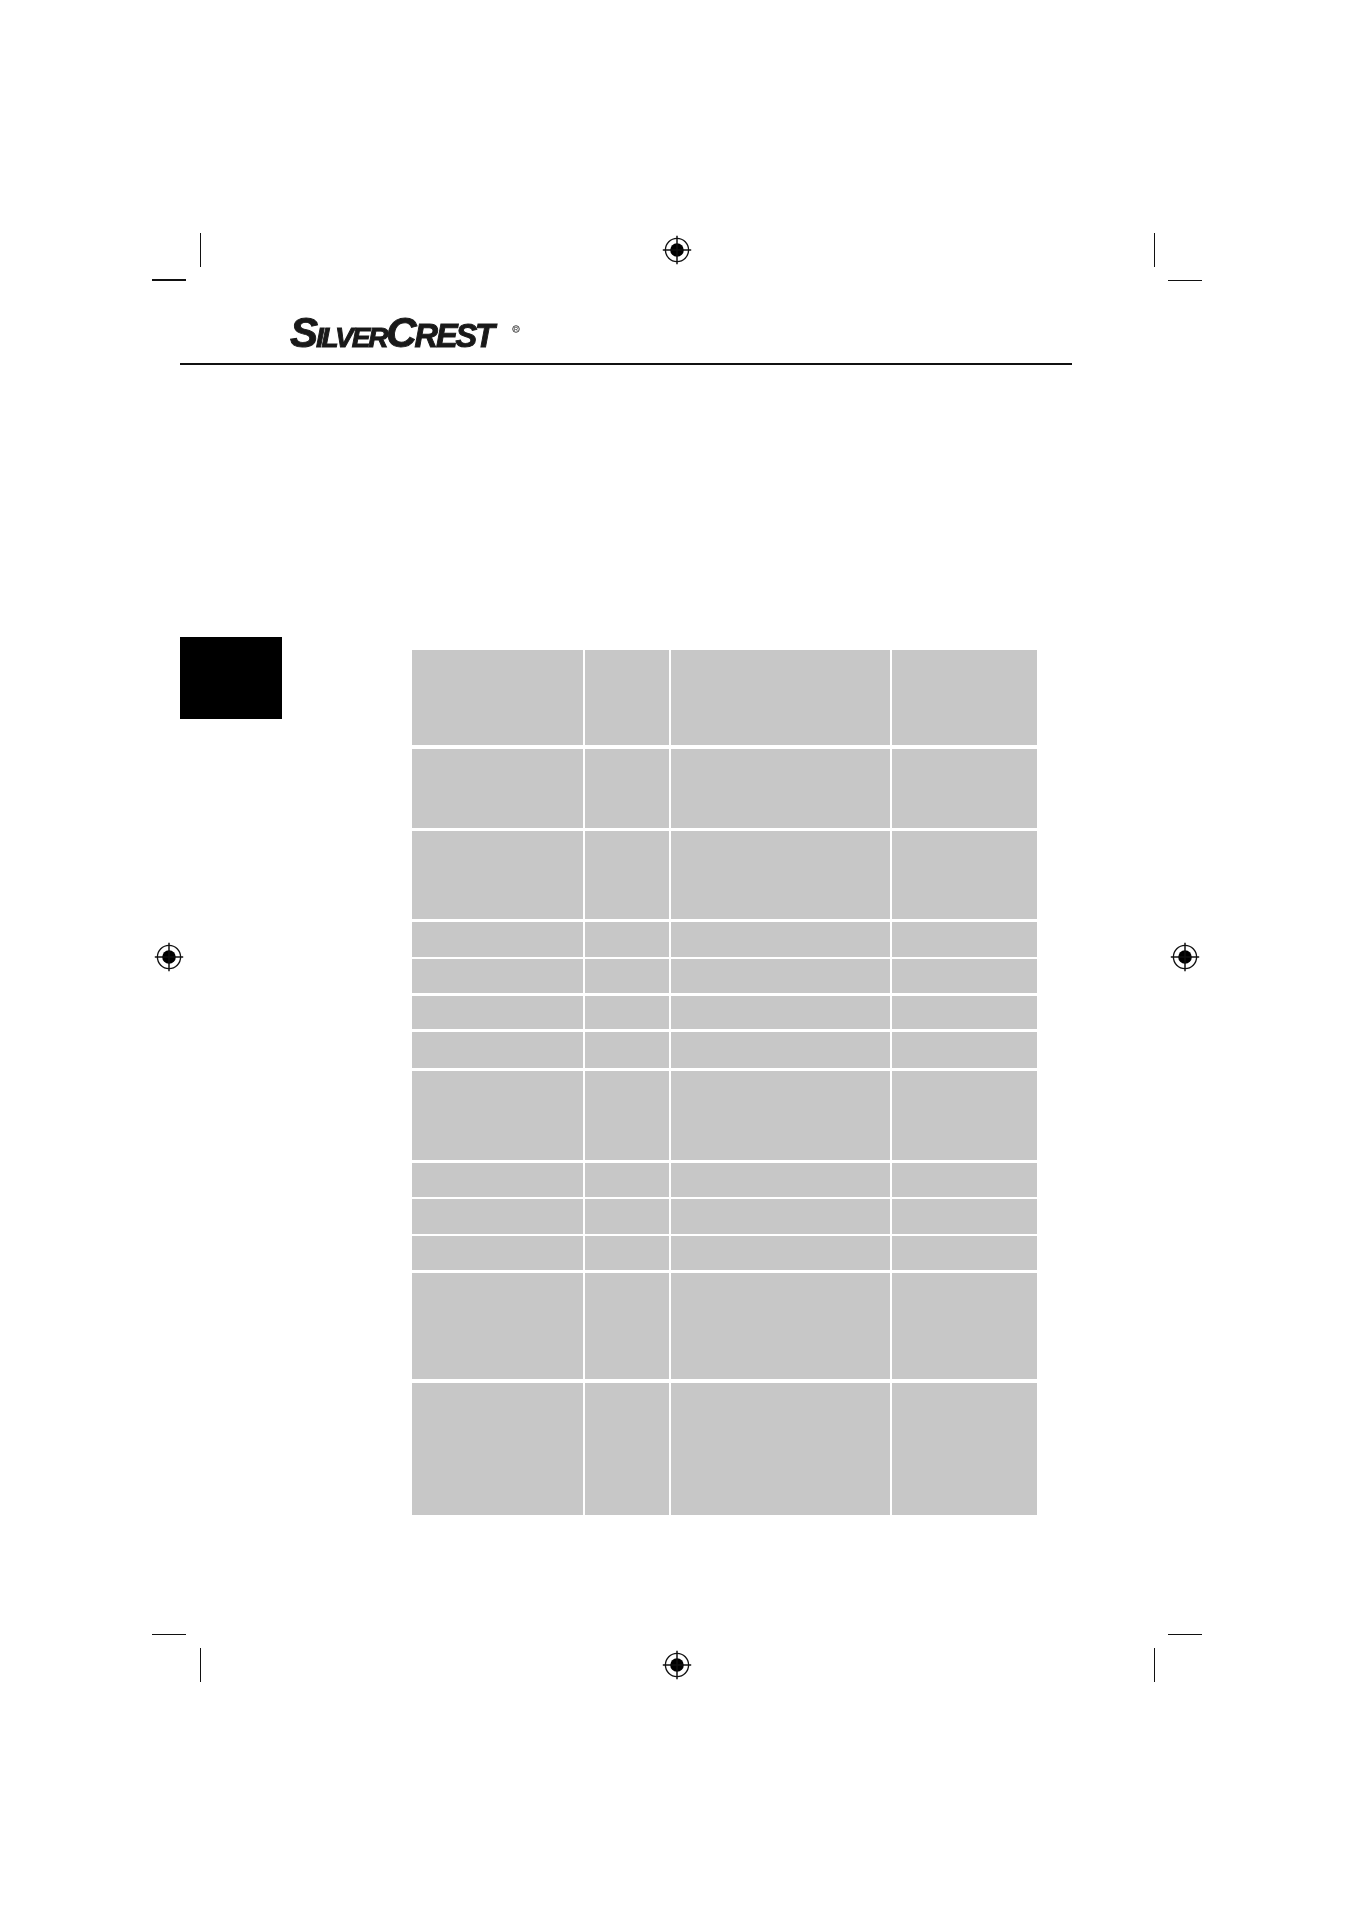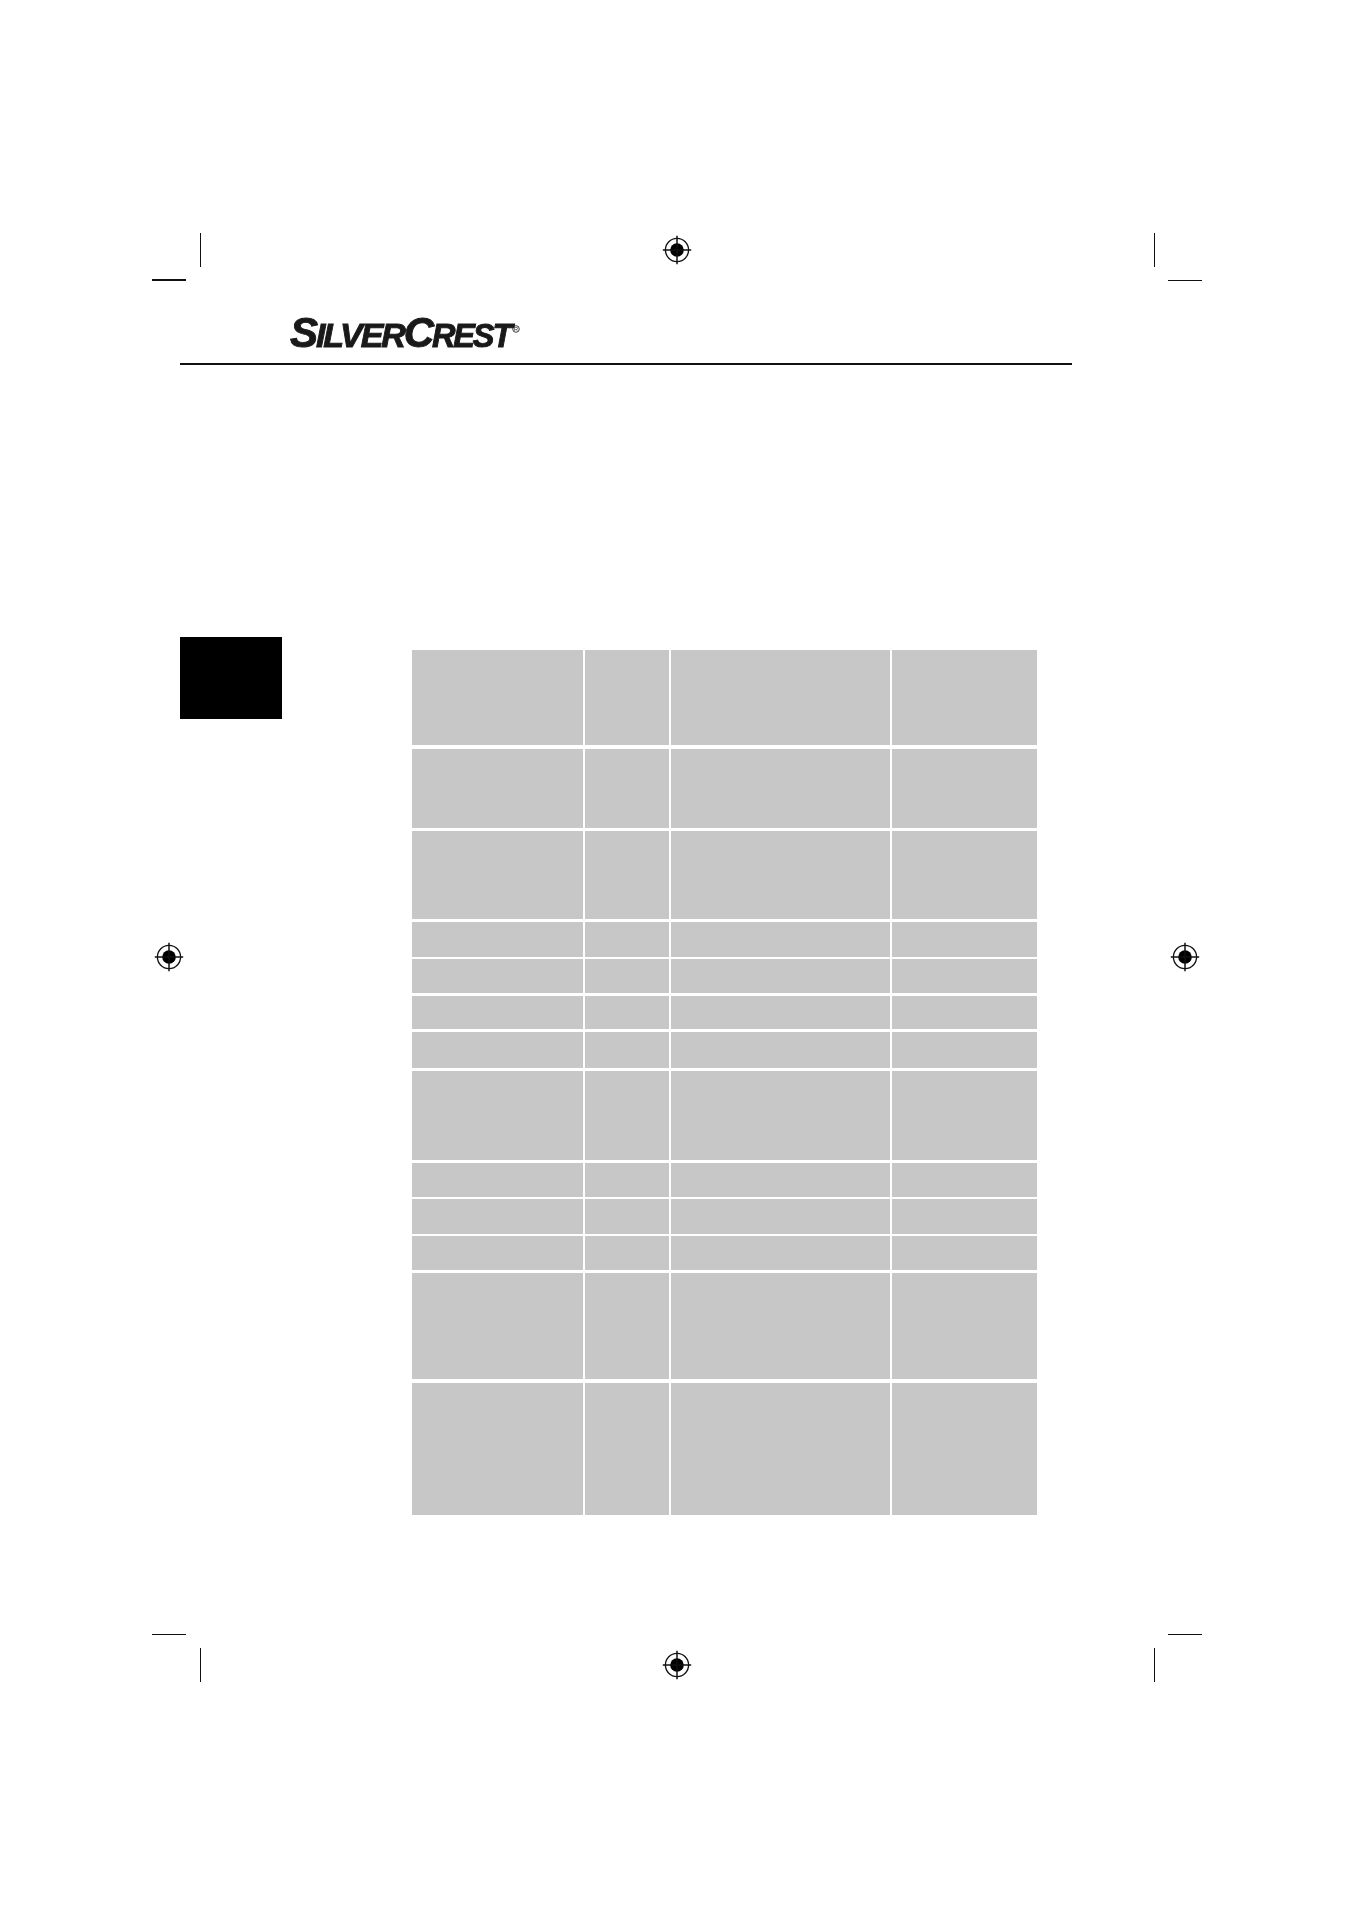--- a/index.html
+++ b/index.html
@@ -25,21 +25,21 @@
   <circle cx="30" cy="30" r="6.8" fill="#000"></circle>
   <line x1="30" y1="15.8" x2="30" y2="44.2" stroke="#111" stroke-width="1.5"></line>
   <line x1="15.8" y1="30" x2="44.2" y2="30" stroke="#111" stroke-width="1.5"></line>
 </svg>
 
 <div class="abs" style="left:1153.8px;top:233px;width:1.2px;height:34px;background:#111;"></div>
 
 <div class="abs" style="left:1168px;top:279.9px;width:34px;height:1.2px;background:#111;"></div>
 
 <div class="abs" style="left:290px;top:309px;width:240px;height:45px;white-space:nowrap;color:#191919;font-weight:bold;font-style:italic;letter-spacing:-2.1px;-webkit-text-stroke:0.95px #191919;">
-  <span style="font-size:42px;line-height:42px;vertical-align:baseline;">S</span><span style="font-size:34px;text-align:right;">ILVER</span><span style="font-size:42px;">C</span><span style="font-size:32.5px;font-style:italic;">REST</span>
+  <span style="font-size:42px;line-height:42px;vertical-align:baseline;">S</span><span style="font-size:28px;text-align:right;">ILVER</span><span style="font-size:42px;">C</span><span style="font-size:32.5px;font-style:italic;">REST</span>
 </div>
 
 <svg class="abs" style="left:511.5px;top:325px;" width="8" height="8" viewBox="0 0 8 8">
   <circle cx="4" cy="4" r="3.3" fill="none" stroke="#222" stroke-width="0.85"></circle>
   <text x="4" y="6" text-anchor="middle" font-family="Liberation Sans" font-size="5.6" fill="#222">R</text>
 </svg>
 
 <div class="abs" style="left:180px;top:363px;width:892px;height:1.8px;background:#111;"></div>
 
 <div class="abs" style="left:180px;top:637px;width:102px;height:82px;background:#000;"></div>

